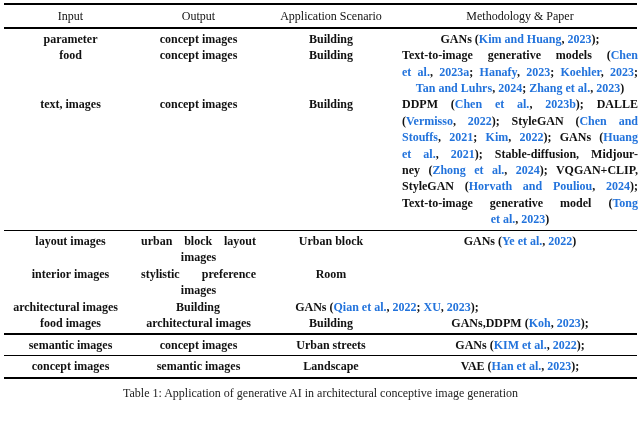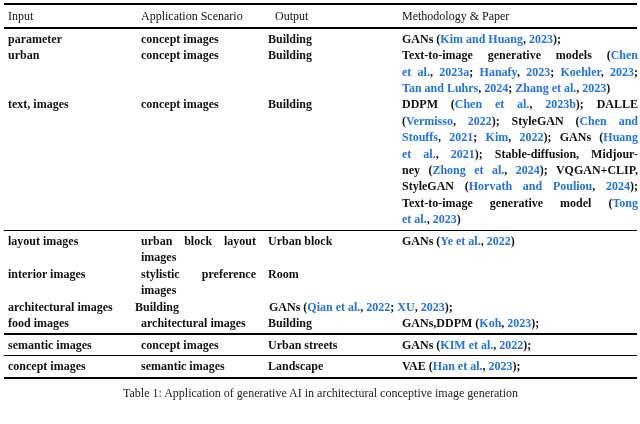--- a/index.html
+++ b/index.html
@@ -15,40 +15,40 @@
   .rule { background: #000000; height: 1.3px; width: 100%; }
   .rule.thick { height: 2px; }
   .trow { display: flex; padding-left: 4px; align-items: flex-start; }
   .thead { padding-top: 3px; padding-bottom: 3px; }
   .section { padding: 2px 0; font-weight: bold; }
   .c { box-sizing: border-box; flex: none; }
   .c1 { width: 133px; padding-right: 8px; }
   .c2 { width: 127px; padding-right: 12px; }
   .c3 { width: 134px; padding-right: 8px; }
   .c4 { width: 236px; }
-  .line { line-height: 16.4px; text-align: left; white-space: nowrap; }
+  .line { line-height: 16.4px; text-align: center; white-space: nowrap; }
   .jl { text-align: justify; text-align-last: justify; white-space: normal; }
   .cite { color: var(--link, #2273dc); margin-top: 13px; }
   .caption {
     margin-top: 6px;
     text-align: center;
     line-height: 16.4px;
     color: #222222;
   }
 </style>
 </head>
 <body>
 
 <div class="doc">
   <div class="rule thick"></div>
 
   <div class="trow thead">
     <div class="c c1 line">Input</div>
+    <div class="c c2 line">Output</div>
     <div class="c c3 line">Application Scenario</div>
-    <div class="c c2 line">Output</div>
     <div class="c c4 line">Methodology &amp; Paper</div>
   </div>
 
   <div class="rule"></div>
 
   <div id="tbody">
       <div class="section">
         <div class="trow">
           <div class="c c1">
             <div class="line">parameter</div>
@@ -58,21 +58,21 @@
           </div>
           <div class="c c3">
             <div class="line">Building</div>
           </div>
           <div class="c c4">
             <div class="line"><span>GANs (</span><span class="cite">Kim and Huang</span><span>, </span><span class="cite">2023</span><span>);</span></div>
           </div>
         </div>
         <div class="trow">
           <div class="c c1">
-            <div class="line">urban</div>
+            <div class="line">food</div>
           </div>
           <div class="c c2">
             <div class="line">concept images</div>
           </div>
           <div class="c c3">
             <div class="line">Building</div>
           </div>
           <div class="c c4">
             <div class="line jl"><span>Text-to-image generative models (</span><span class="cite">Chen</span></div>
             <div class="line jl"><span class="cite">et al.</span><span>, </span><span class="cite">2023a</span><span>; </span><span class="cite">Hanafy</span><span>, </span><span class="cite">2023</span><span>; </span><span class="cite">Koehler</span><span>, </span><span class="cite">2023</span><span>;</span></div>

